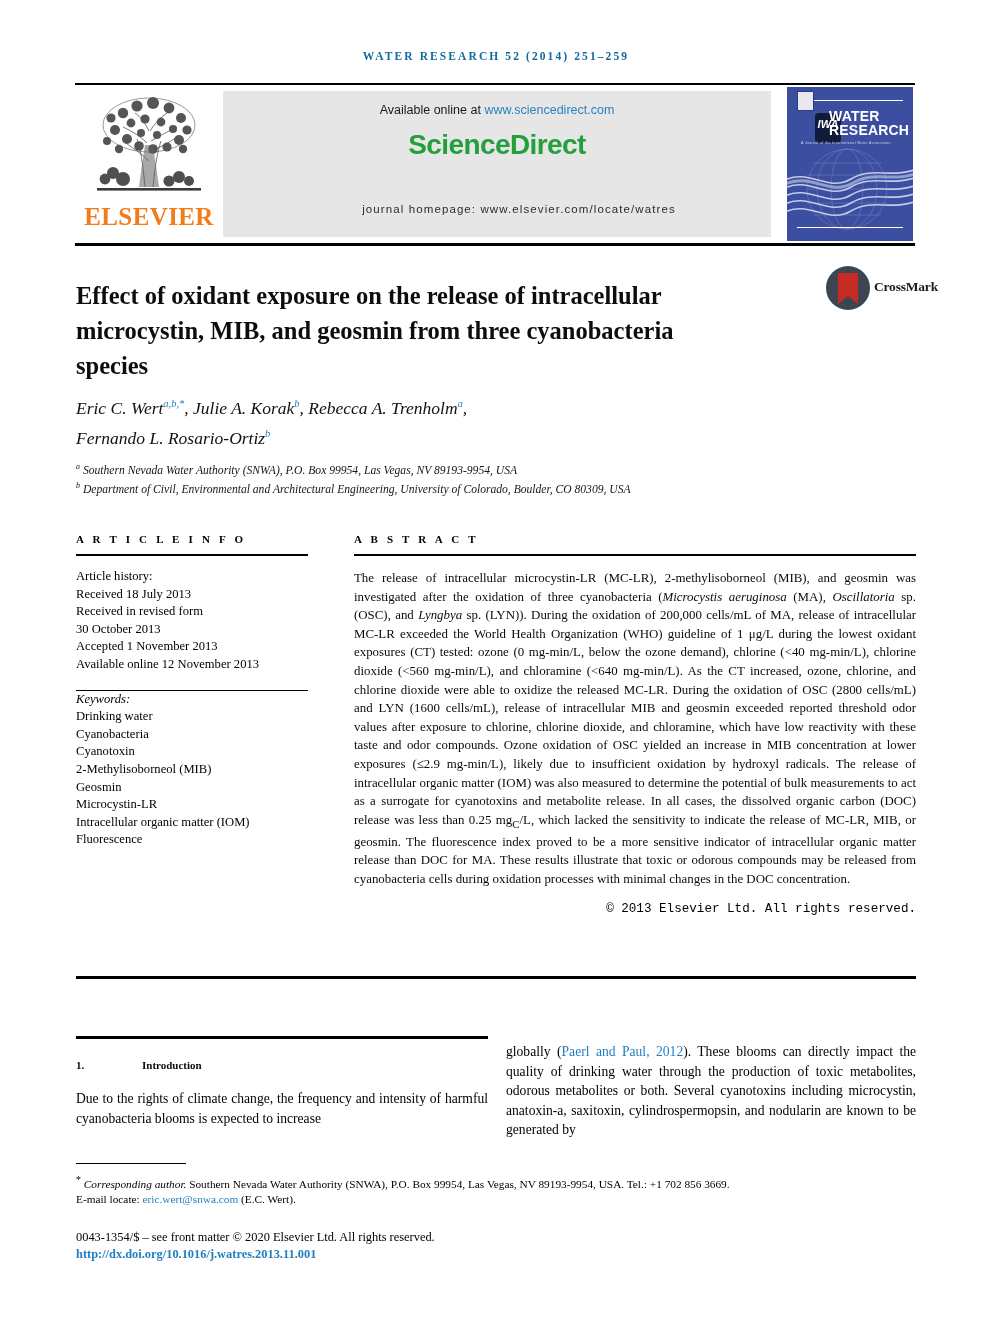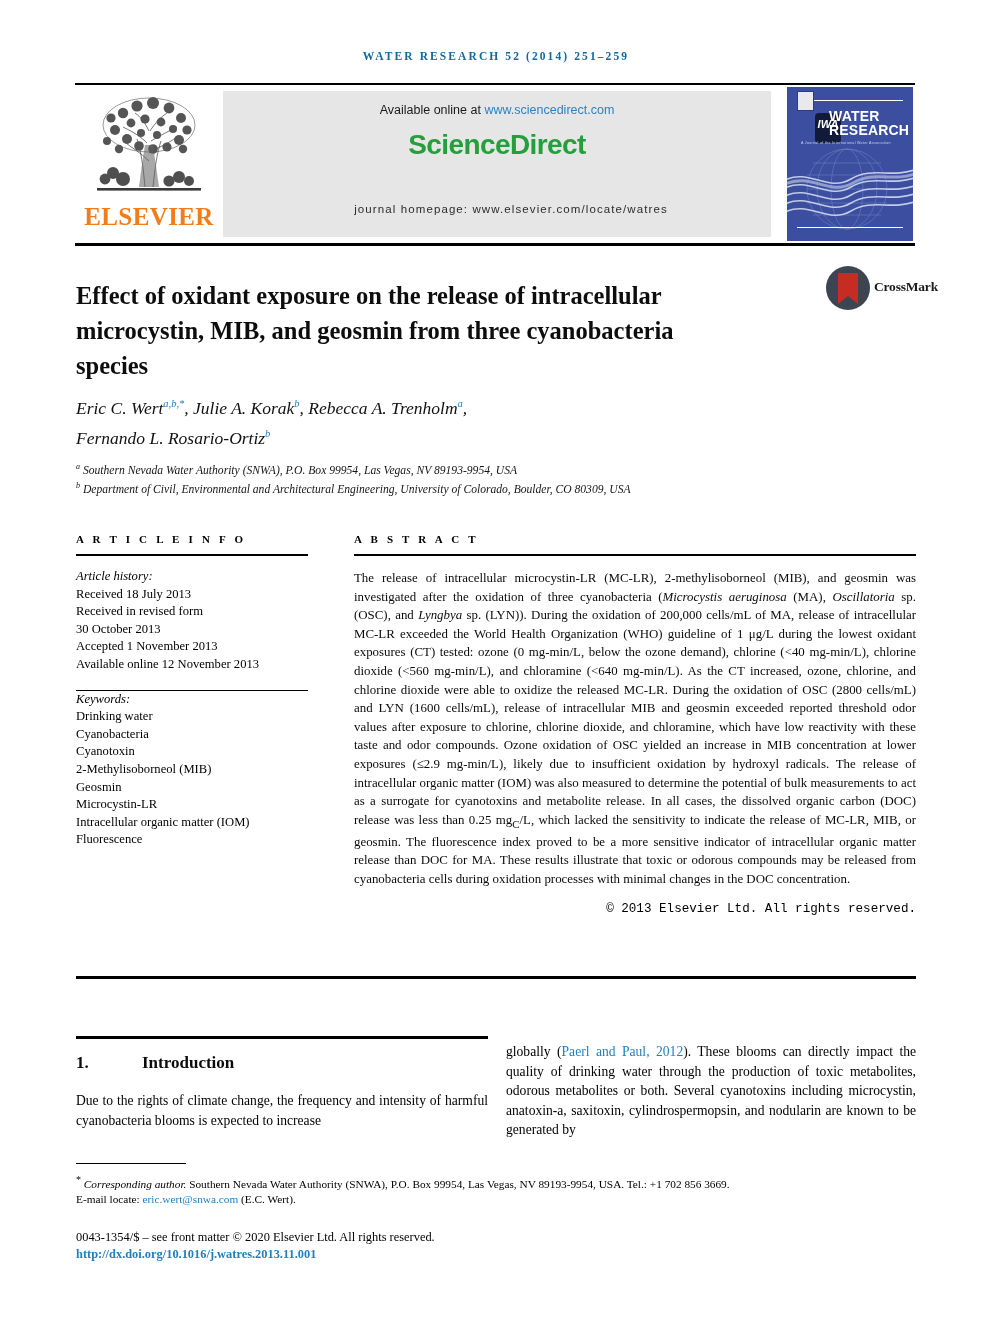--- a/index.html
+++ b/index.html
@@ -98,21 +98,21 @@
     width: 548px;
     text-align: center;
     font-family: "Liberation Sans", sans-serif;
     font-size: 28px;
     font-weight: bold;
     color: #23a03c;
     letter-spacing: -0.6px;
   }
   .journal-home {
     position: absolute;
-    left: 2px; top: 112px;
+    left: 10px; top: 112px;
     width: 548px;
     text-align: center;
     font-family: "Liberation Sans", sans-serif;
     font-size: 11.5px;
     letter-spacing: 1.1px;
     color: #2c2c2c;
     padding-left: 12px;
   }
 
   
@@ -274,21 +274,21 @@
     height: 2px;
     background: #000;
     margin-top: 9px;
   }
   .hist {
     margin-top: 12px;
     font-family: "Liberation Serif", serif;
     font-size: 12.6px;
     line-height: 17.6px;
   }
-  .hist .lbl { font-style: italic; }
+  .hist .lbl { }
   .kw-divider {
     margin-top: 16px;
     height: 1px;
     background: #000;
     width: 232px;
   }
   .kws {
     font-family: "Liberation Serif", serif;
     font-size: 12.6px;
     line-height: 17.6px;
@@ -329,23 +329,23 @@
     position: absolute;
     left: 506px; top: 1042px;
     width: 410px;
   }
   .sec-rule {
     width: 412px;
     height: 3px;
     background: #000;
   }
   .sec-title {
-    margin-top: 14px;
-    font-family: "Liberation Serif", serif;
-    font-size: 17px;
+    margin-top: 20px;
+    font-family: "Liberation Serif", serif;
+    font-size: 11px;
     font-weight: bold;
     color: #0c0c0c;
   }
   .sec-title .num { display: inline-block; width: 66px; }
   .body-par {
     margin-top: 18px;
     font-family: "Liberation Serif", serif;
     font-size: 13.6px;
     line-height: 19.6px;
     text-align: justify;

